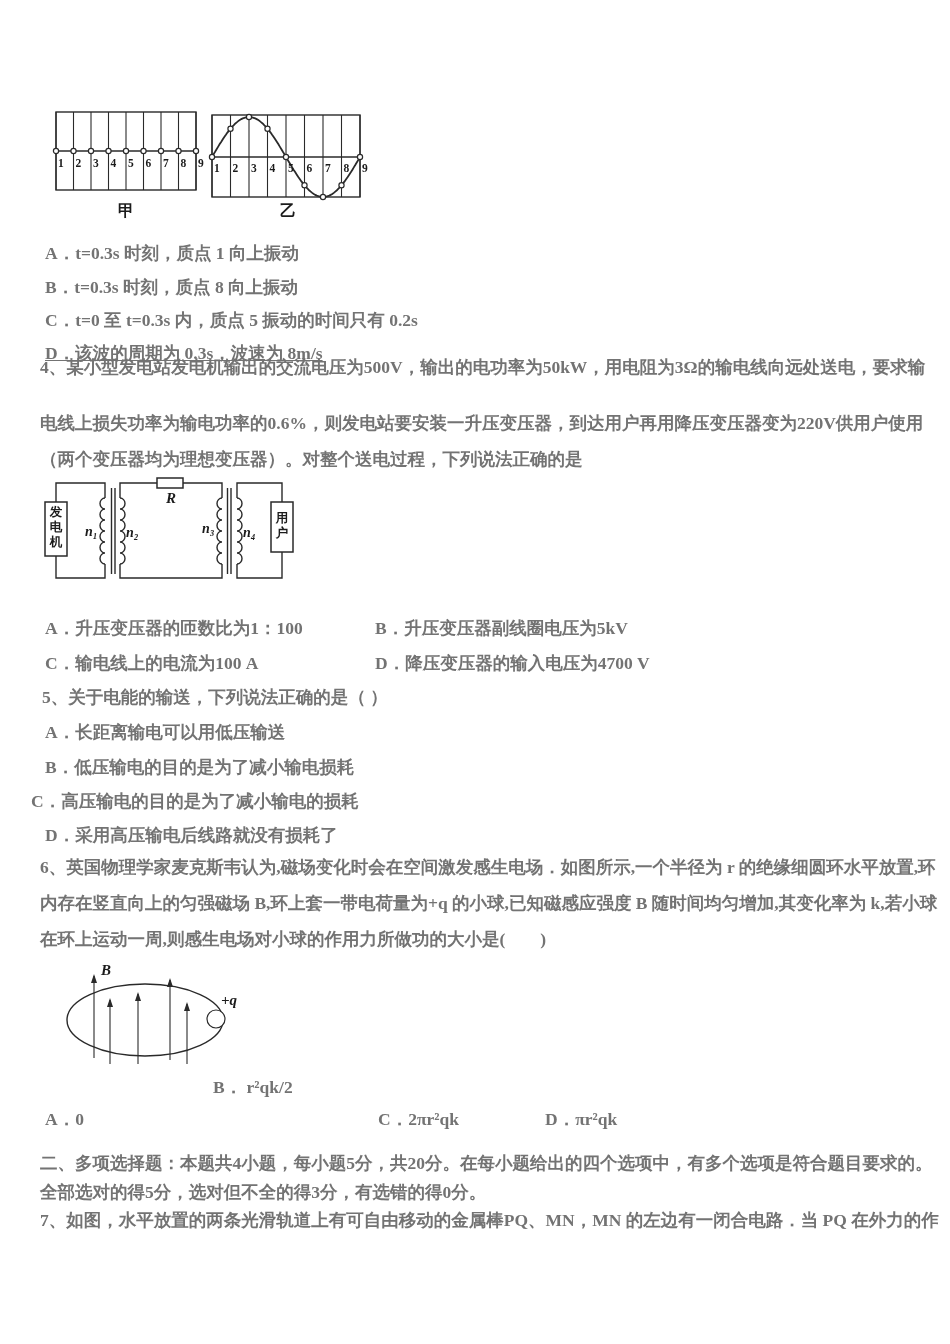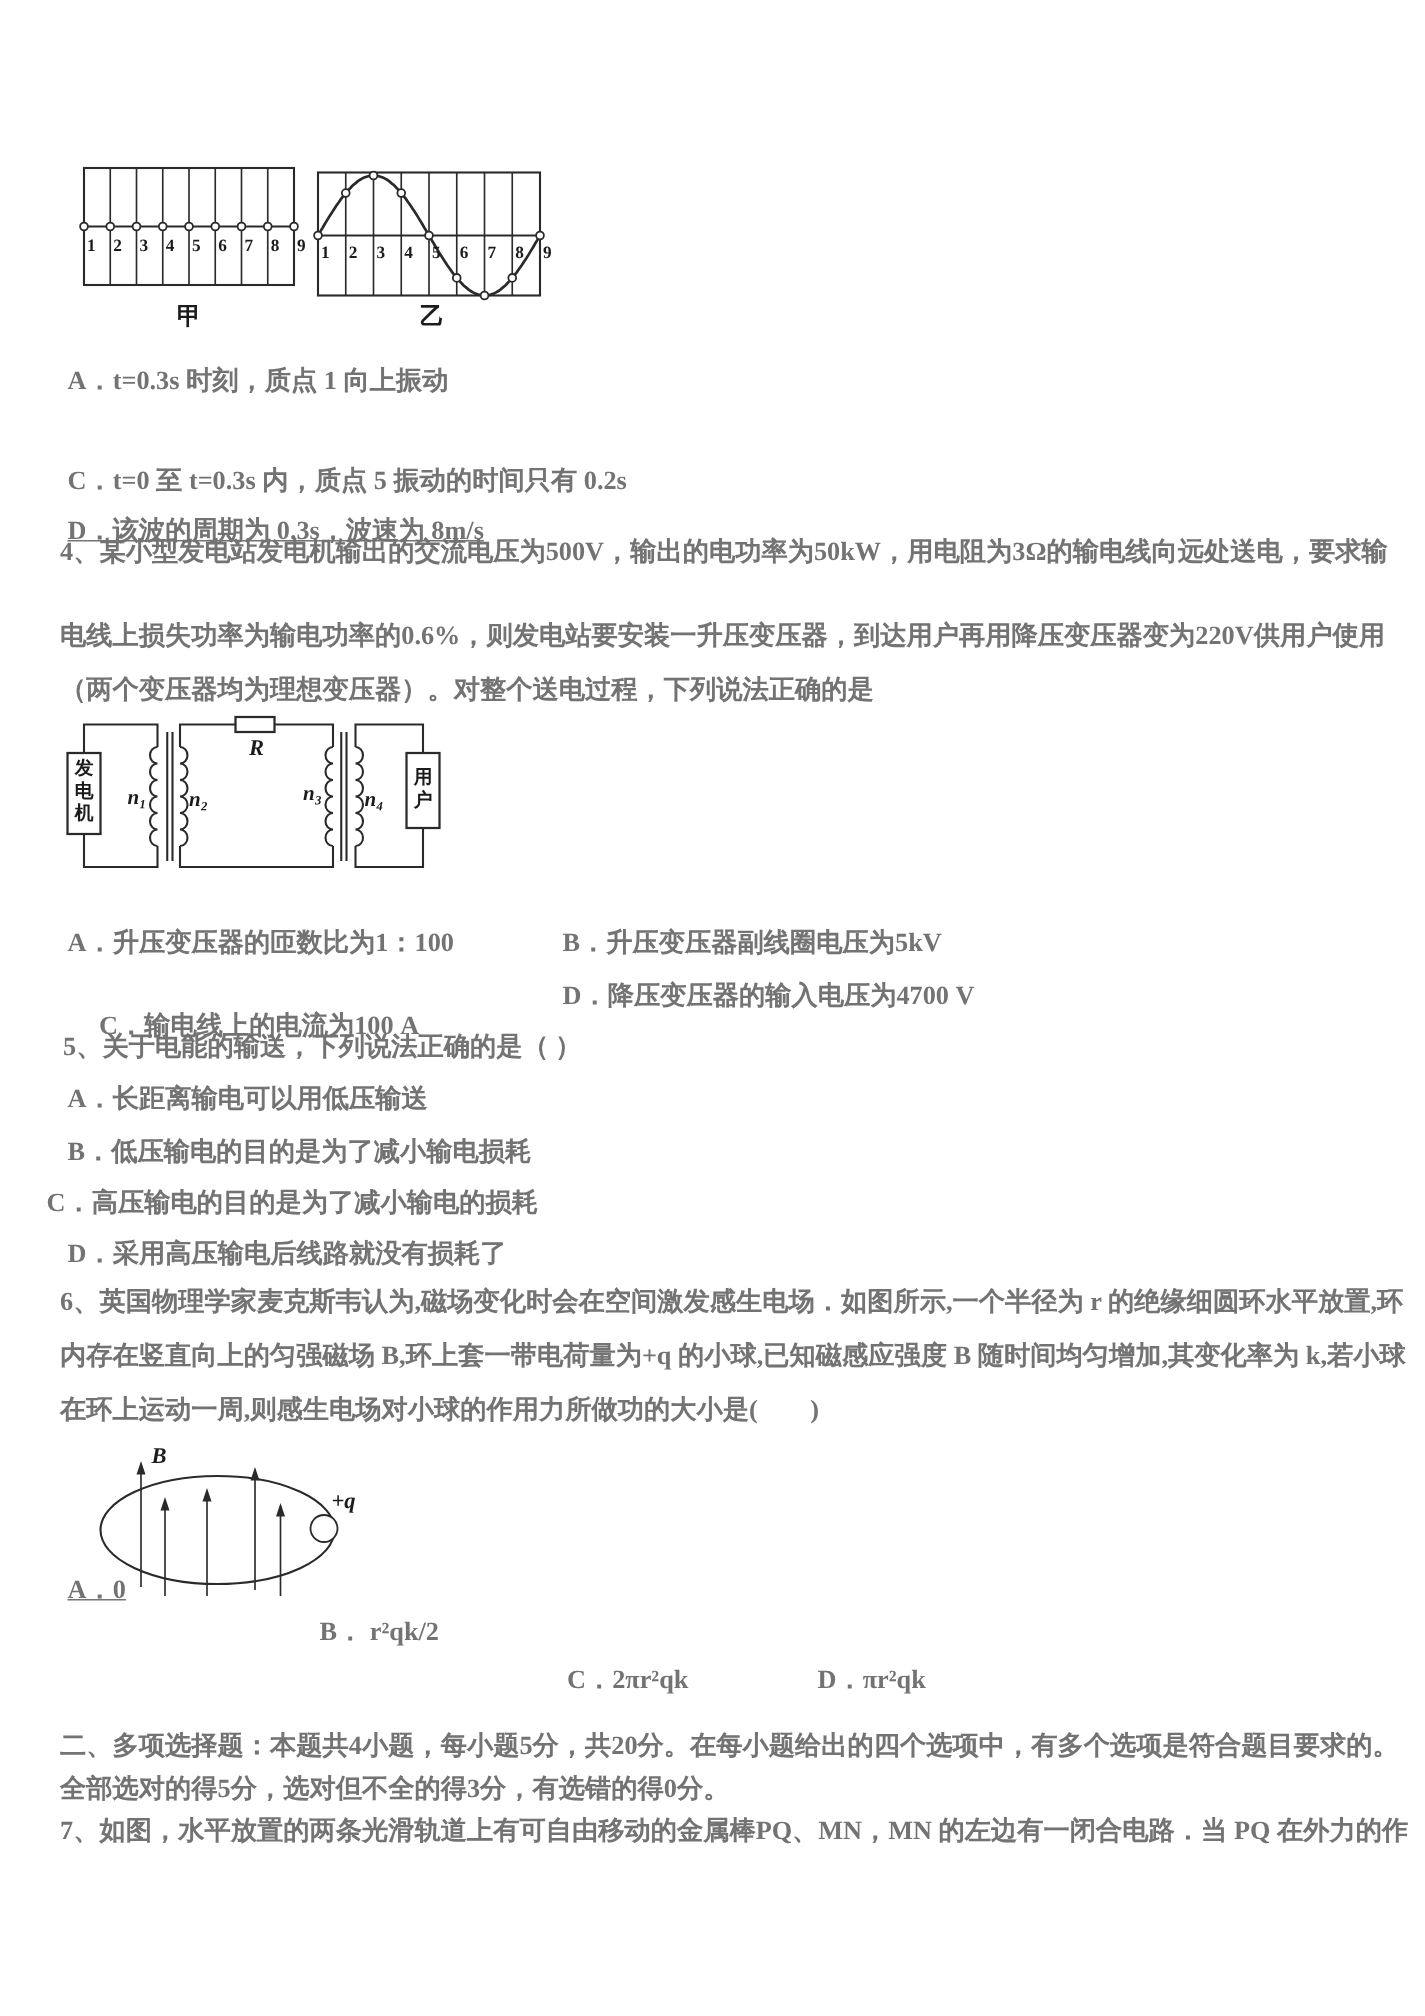--- a/index.html
+++ b/index.html
@@ -102,20 +102,21 @@
           <circle cx="254.5" cy="81.28" r="2.6" class="dot"></circle>
           <circle cx="273" cy="93" r="2.6" class="dot"></circle>
           <circle cx="291.5" cy="81.28" r="2.6" class="dot"></circle>
           <circle cx="310" cy="53" r="2.6" class="dot"></circle>
         </g>
       <text class="figlabel" x="238" y="112">乙</text>
     </g>
   </svg>
 
   <div class="tline" style="left:45px; top:242px;">A．t=0.3s 时刻，质点 1 向上振动</div>
+  <div class="tline" style="left:45px; top:276px;">B．t=0.3s 时刻，质点 8 向上振动</div>
   <div class="tline" style="left:45px; top:309px;">C．t=0 至 t=0.3s 内，质点 5 振动的时间只有 0.2s</div>
   <div class="tline" style="left:45px; top:342px;text-decoration:underline;">D．该波的周期为 0.3s，波速为 8m/s</div>
 
   <div class="tline" style="left:40px; top:356px;">4、某小型发电站发电机输出的交流电压为500V，输出的电功率为50kW，用电阻为3Ω的输电线向远处送电，要求输</div>
   <div class="tline" style="left:40px; top:412px;">电线上损失功率为输电功率的0.6%，则发电站要安装一升压变压器，到达用户再用降压变压器变为220V供用户使用</div>
   <div class="tline" style="left:40px; top:448px;">（两个变压器均为理想变压器）。对整个送电过程，下列说法正确的是</div>
 
   <svg class="fig" style="left:35px; top:470px;" width="270" height="130" viewBox="0 0 270 130">
 
     <polyline class="ln" points="70,28 70,13 21,13 21,32"></polyline>
@@ -144,21 +145,21 @@
     <text class="coil-label" x="208" y="67">n₄</text>
 
     <polyline class="ln" points="202,28 202,13 247,13 247,32"></polyline>
     <polyline class="ln" points="247,82 247,108 202,108 202,94"></polyline>
     <rect class="boxfill" x="236" y="32" width="22" height="50"></rect>
     <text class="cnbox" x="247" y="52"><tspan x="247" dy="0">用</tspan><tspan x="247" dy="15">户</tspan></text>
   </svg>
 
   <div class="tline" style="left:45px;  top:617px;">A．升压变压器的匝数比为1：100</div>
   <div class="tline" style="left:375px; top:617px;">B．升压变压器副线圈电压为5kV</div>
-  <div class="tline" style="left:45px;  top:672px;margin-left:21px;">C．输电线上的电流为100 A</div>
+  <div class="tline" style="left:45px;  top:652px;">C．输电线上的电流为100 A</div>
   <div class="tline" style="left:375px; top:652px;">D．降压变压器的输入电压为4700 V</div>
 
   <div class="tline" style="left:42px; top:686px;">5、关于电能的输送，下列说法正确的是（ ）</div>
   <div class="tline" style="left:45px; top:721px;">A．长距离输电可以用低压输送</div>
   <div class="tline" style="left:45px; top:756px;">B．低压输电的目的是为了减小输电损耗</div>
   <div class="tline" style="left:31px; top:790px;">C．高压输电的目的是为了减小输电的损耗</div>
   <div class="tline" style="left:45px; top:824px;">D．采用高压输电后线路就没有损耗了</div>
 
   <div class="tline" style="left:40px; top:856px;">6、英国物理学家麦克斯韦认为,磁场变化时会在空间激发感生电场．如图所示,一个半径为 r 的绝缘细圆环水平放置,环</div>
   <div class="tline" style="left:40px; top:892px;">内存在竖直向上的匀强磁场 B,环上套一带电荷量为+q 的小球,已知磁感应强度 B 随时间均匀增加,其变化率为 k,若小球</div>
@@ -176,21 +177,21 @@
       <line class="thin" x1="125" y1="102" x2="125" y2="22"></line>
       <polygon points="122,29 125,20 128,29" fill="#2a2a2a"></polygon>
       <line class="thin" x1="142" y1="106" x2="142" y2="46"></line>
       <polygon points="139,53 142,44 145,53" fill="#2a2a2a"></polygon>
     </g>
     <text class="ital" x="56" y="17">B</text>
     <circle class="dot" cx="171" cy="61" r="9"></circle>
     <text class="ital" x="176" y="47">+q</text>
   </svg>
 
-  <div class="tline" style="left:45px;  top:1048px;text-decoration:underline;">A．0</div>
+  <div class="tline" style="left:45px;  top:1108px;">A．0</div>
   <div class="tline" style="left:213px; top:1076px;">B． r²qk/2</div>
   <div class="tline" style="left:378px; top:1108px;">C．2πr²qk</div>
   <div class="tline" style="left:545px; top:1108px;">D．πr²qk</div>
 
   <div class="tline" style="left:40px; top:1152px;">二、多项选择题：本题共4小题，每小题5分，共20分。在每小题给出的四个选项中，有多个选项是符合题目要求的。</div>
   <div class="tline" style="left:40px; top:1181px;">全部选对的得5分，选对但不全的得3分，有选错的得0分。</div>
 
   <div class="tline" style="left:40px; top:1209px;">7、如图，水平放置的两条光滑轨道上有可自由移动的金属棒PQ、MN，MN 的左边有一闭合电路．当 PQ 在外力的作</div>
 
 </div>

